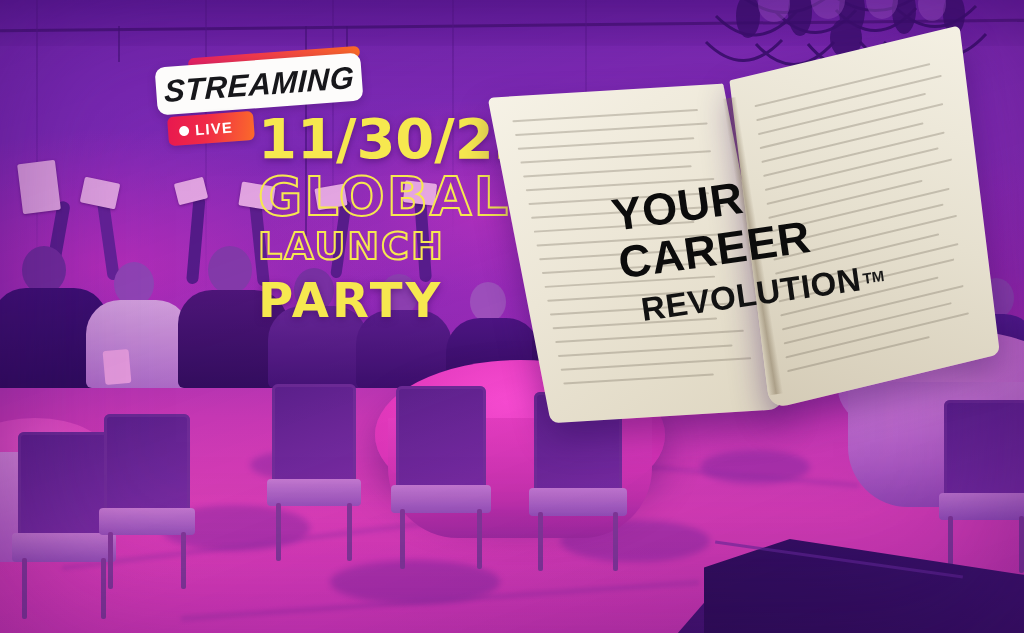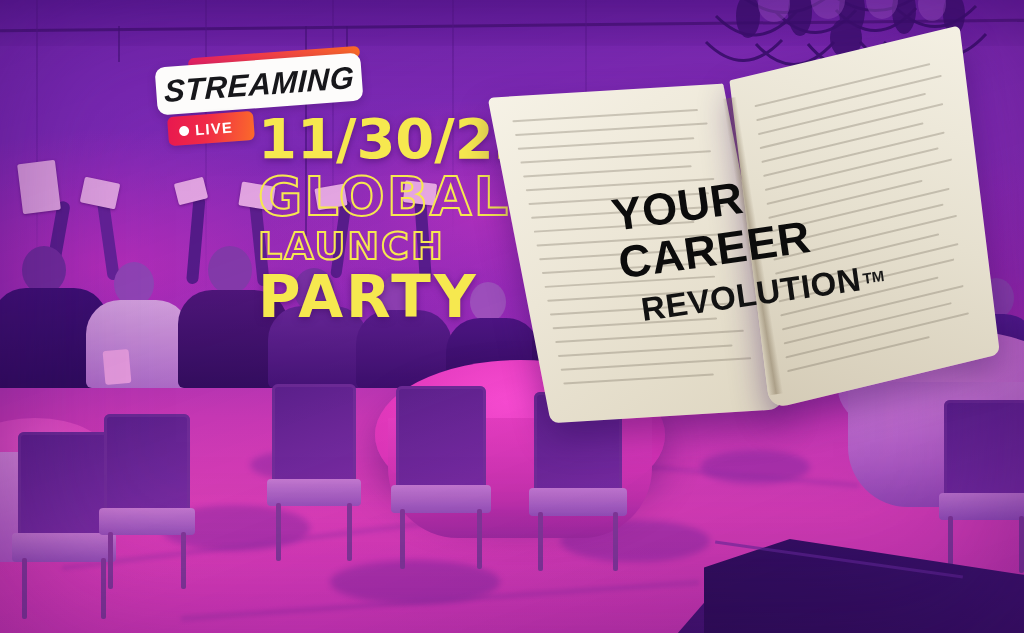--- a/index.html
+++ b/index.html
@@ -153,21 +153,21 @@
   .solid{color:#f6e84f;text-shadow:0 2px 7px rgba(60,10,95,.55);}
   .outline{
     color:transparent;
     -webkit-text-stroke:2px #f6e84f;
     text-shadow:none;
     letter-spacing:2px;
   }
   .l-date{font-size:56px;letter-spacing:0px;}
   .l-global{font-size:54px;margin-top:4px;}
   .l-launch{font-size:38px;margin-top:4px;}
-  .l-party{font-size:58px;margin-top:4px;letter-spacing:3px;}
+  .l-party{font-size:48px;margin-top:12px;letter-spacing:3px;}
   .l-time{font-size:44px;margin-top:6px;letter-spacing:2px;}
 
   
   .bookwrap{position:absolute;left:520px;top:70px;width:470px;height:380px;transform:rotate(-9deg);}
   .page{
     position:absolute;top:0;
     background:linear-gradient(150deg,#f6f2e6 0%,#ece6d6 46%,#ded6c1 100%);
     box-shadow:0 16px 34px rgba(50,10,90,.45);
   }
   .pageL{

